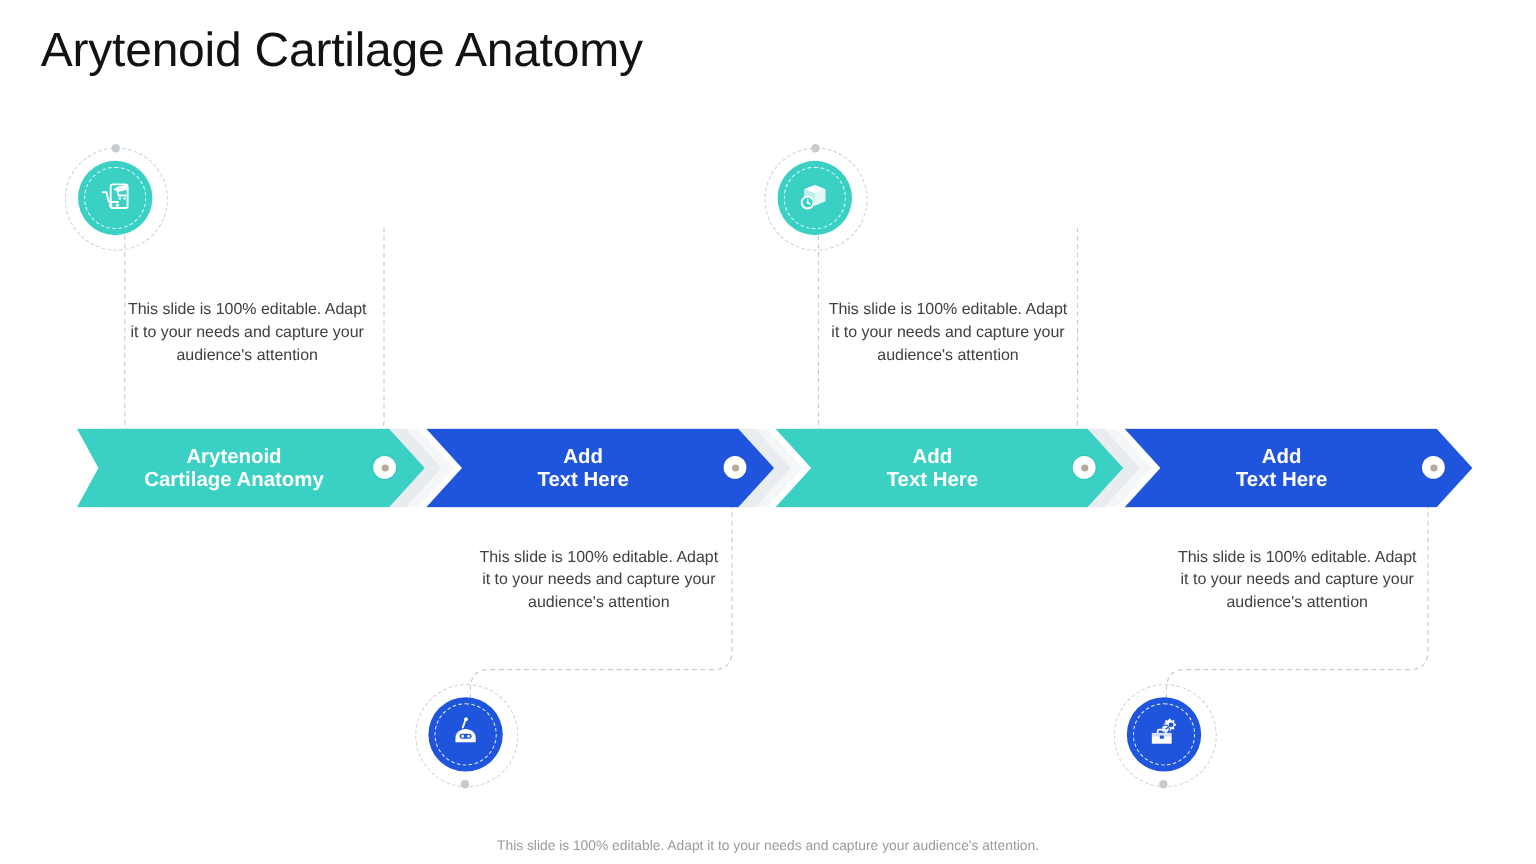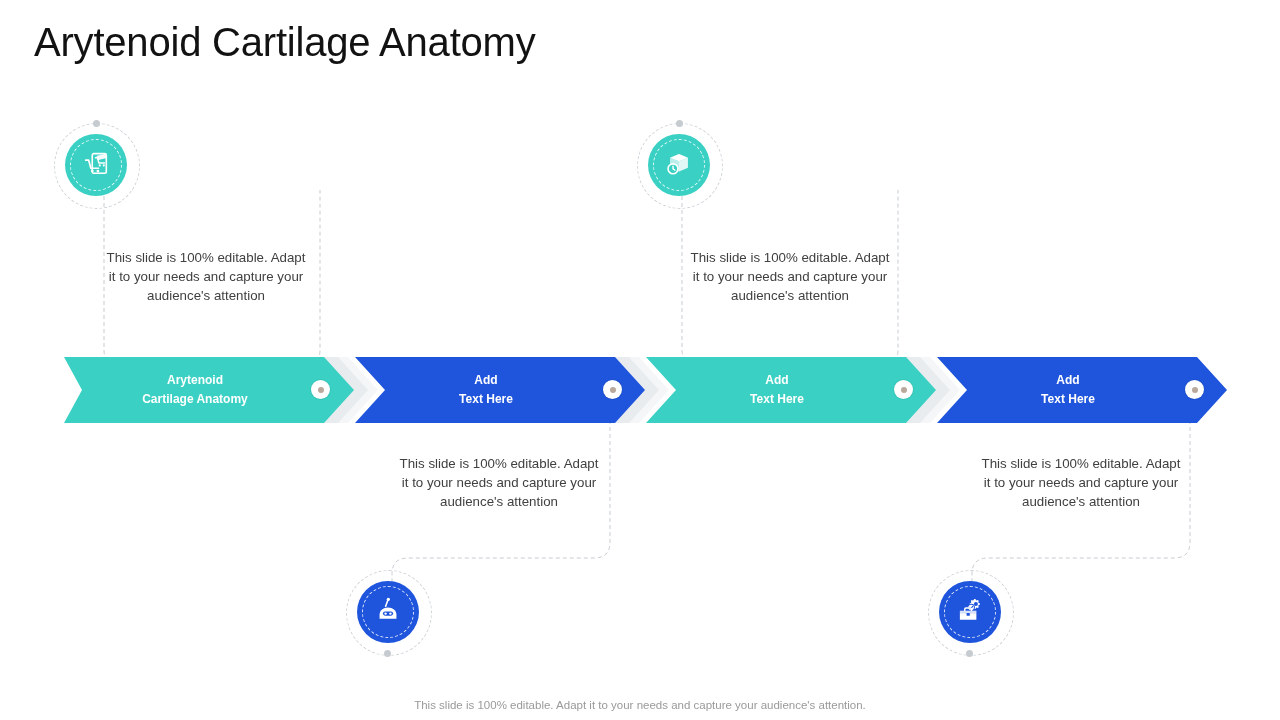--- a/index.html
+++ b/index.html
@@ -42,21 +42,21 @@
   .chev .shadow2{
     position:absolute;inset:0;
     background:#f4f6f8;
     transform:translateX(24px);
     clip-path:polygon(0 0, calc(100% - 30px) 0, 100% 50%, calc(100% - 30px) 100%, 0 100%, 30px 50%);
     z-index:0;
   }
   .chev .shape{z-index:1;}
   .chev .lbl{
     position:relative;z-index:3;
-    color:#ffffff;font-weight:bold;font-size:12px;
+    color:#ffffff;font-weight:bold;font-size:17px;
     line-height:19px;text-align:center;
     white-space:pre-line;
     transform:translateX(-14px);
   }
 
   
   .badge{
     position:absolute;z-index:4;
     width:19px;height:19px;border-radius:50%;
     background:#ffffff;

